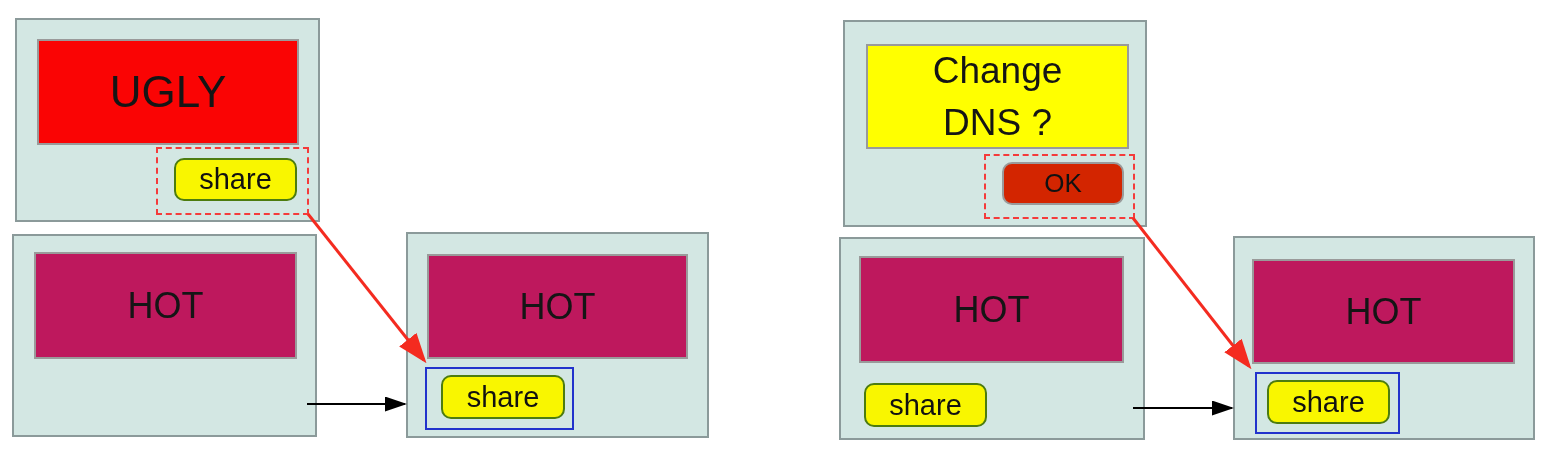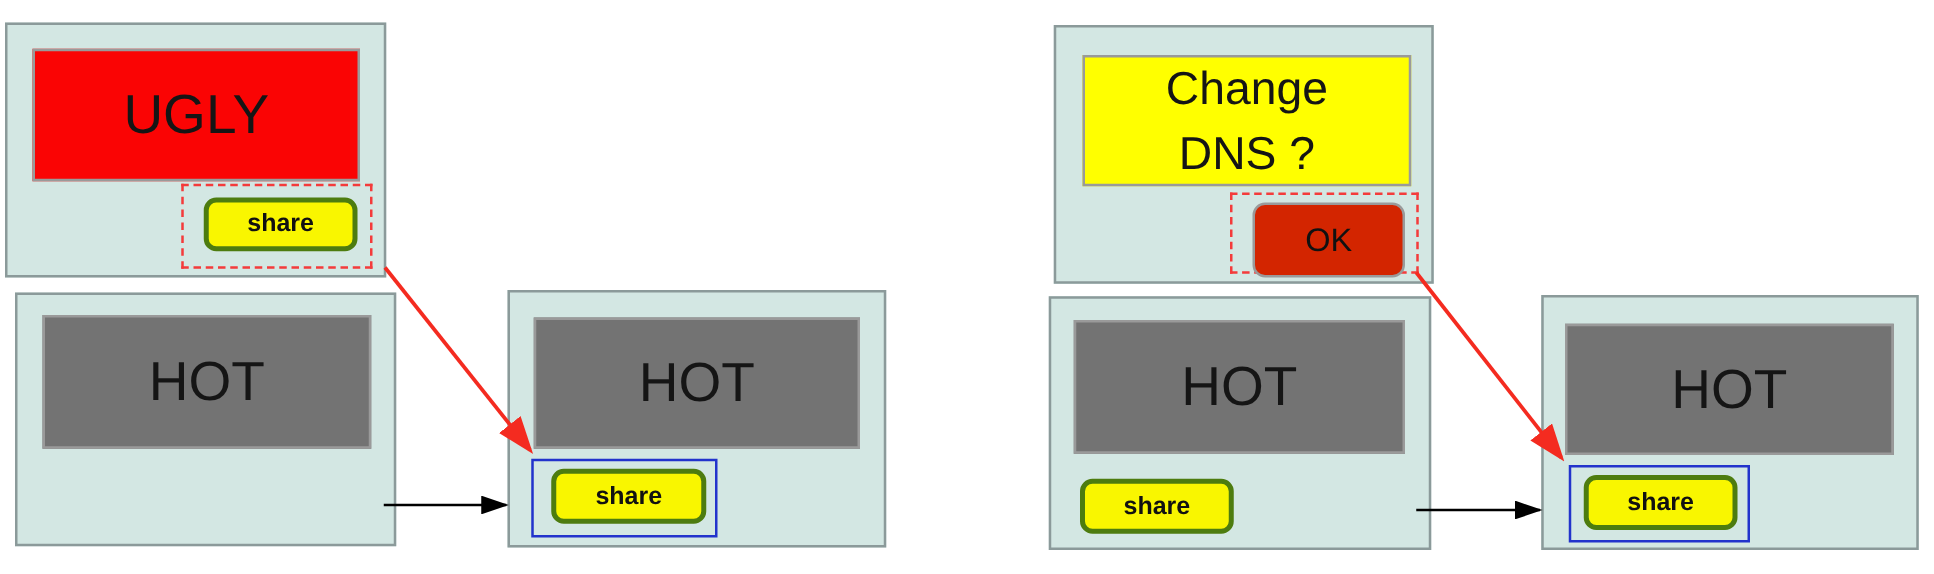--- a/index.html
+++ b/index.html
@@ -11,52 +11,52 @@
   .panel {
     position:absolute; background:#d3e7e3; border:2px solid #8b9a9a;
     box-sizing:border-box;
   }
   .bigbox {
     position:absolute; display:flex; align-items:center; justify-content:center;
     box-sizing:border-box; border:2px solid #9a9a9a; color:#151515;
     text-align:center;
   }
   .ugly  { background:#fa0404; font-size:44px; }
-  .hot   { background:#737373; font-size:44px; }
+  .hot   { background:#be185d; font-size:36px; }
   .note  { background:#ffff00; font-size:37px; line-height:1.4; white-space:pre-line; }
   .btn {
     position:absolute; display:flex; align-items:center; justify-content:center;
     box-sizing:border-box; border-radius:10px; color:#111;
     font-family:inherit; padding:0; cursor:pointer;
   }
-  .btn-share { background:#f9f600; border:4px solid #4d7c0f; font-size:20px;font-weight:bold; }
+  .btn-share { background:#f9f600; border:2px solid #4d7c0f; font-size:29px; }
   .btn-ok    { background:#d32500; border:2px solid #9a9a9a; font-size:26px; }
   .dashed { position:absolute; border:2px dashed #f43b3b; box-sizing:border-box; }
   .bluebox { position:absolute; border:2px solid #2233cc; box-sizing:border-box; }
   svg.arrows { position:absolute; left:0; top:0; pointer-events:none; }
 
   
-  #p1 { left:4px;  top:18px;  width:305px; height:204px; }
+  #p1 { left:15px;  top:18px;  width:305px; height:204px; }
   #p1 .bigbox { left:20px; top:19px; width:262px; height:106px; }
   #p1 .dashed { left:139px; top:127px; width:153px; height:68px; }
   #p1 .btn    { left:157px; top:138px; width:123px; height:43px; }
 
   #p2 { left:12px;  top:234px; width:305px; height:203px; }
   #p2 .bigbox { left:20px; top:16px; width:263px; height:107px; }
 
   #p3 { left:406px; top:232px; width:303px; height:206px; }
   #p3 .bigbox { left:19px; top:20px; width:261px; height:105px; }
   #p3 .bluebox{ left:17px; top:133px; width:149px; height:63px; }
   #p3 .btn    { left:33px; top:141px; width:124px; height:44px; }
 
   
   #p4 { left:843px; top:20px;  width:304px; height:207px; }
   #p4 .bigbox { left:21px; top:22px; width:263px; height:105px; }
   #p4 .dashed { left:139px; top:132px; width:151px; height:65px; }
-  #p4 .btn    { left:157px; top:140px; width:122px; height:60px; }
+  #p4 .btn    { left:157px; top:140px; width:122px; height:43px; }
 
   #p5 { left:839px; top:237px; width:306px; height:203px; }
   #p5 .bigbox { left:18px; top:17px; width:265px; height:107px; }
   #p5 .btn    { left:23px; top:144px; width:123px; height:44px; }
 
   #p6 { left:1233px; top:236px; width:302px; height:204px; }
   #p6 .bigbox { left:17px; top:21px; width:263px; height:105px; }
   #p6 .bluebox{ left:20px; top:134px; width:145px; height:62px; }
   #p6 .btn    { left:32px; top:142px; width:123px; height:44px; }
 </style>

